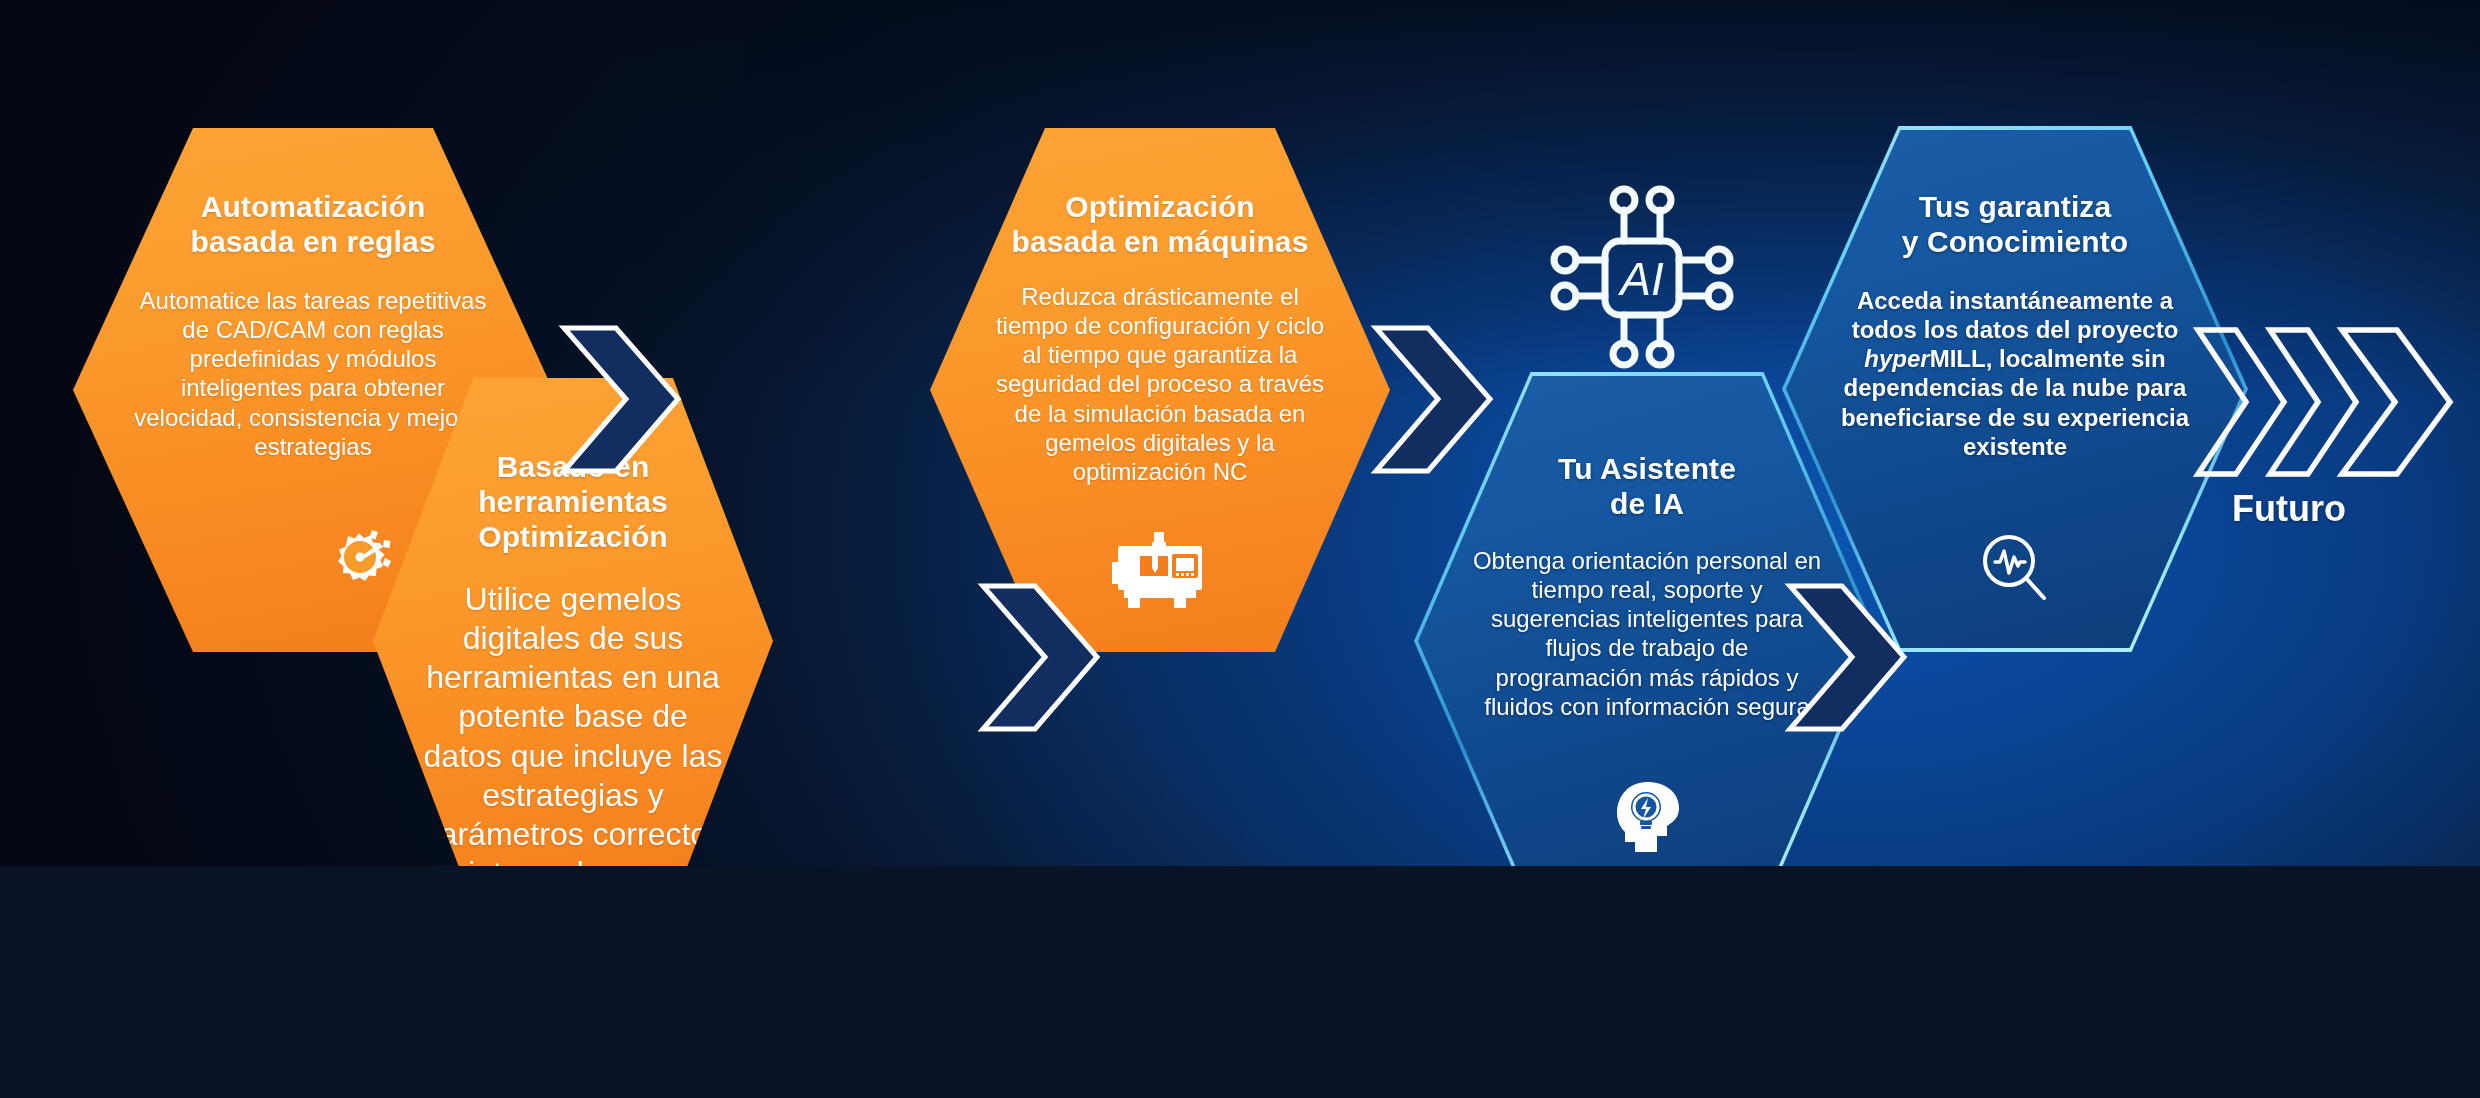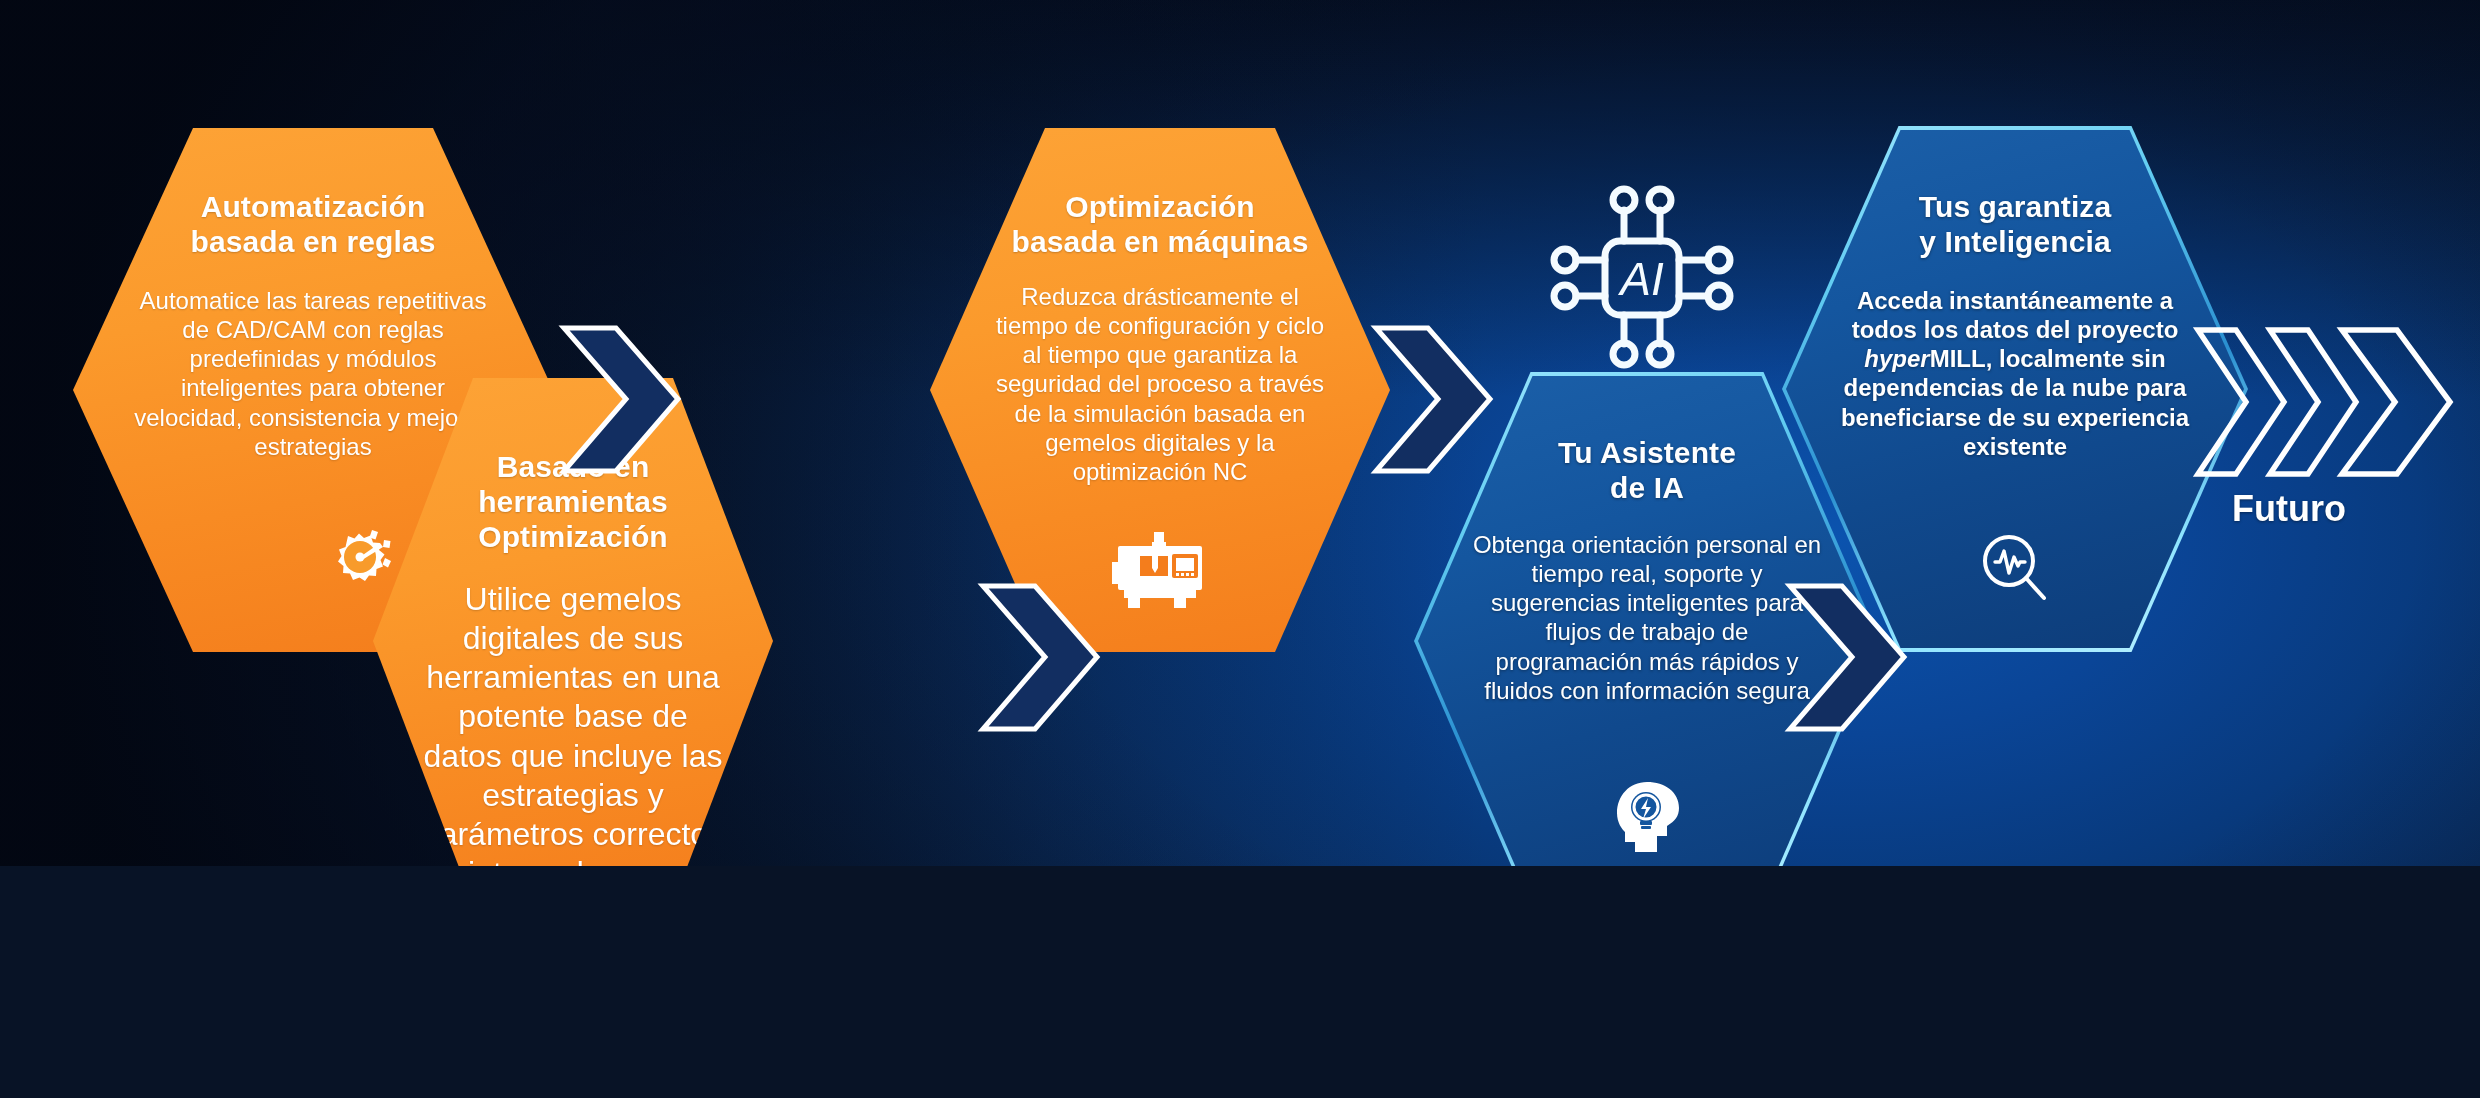--- a/index.html
+++ b/index.html
@@ -229,21 +229,21 @@
             <rect x="74" y="41" width="3" height="3"></rect>
             <rect x="79" y="41" width="3" height="3"></rect>
           </g>
         </g>
       </svg>
     </div>
   </div>
 
   <div class="hex-glow" style="left:1414px; top:372px; width:466px; height:538px;"></div>
   <div class="hex blue" style="left:1418px; top:376px; width:458px; height:530px; padding:40px 52px 26px 52px;">
-    <div class="hex-title" style="font-size:30px; margin-top:20px;">
+    <div class="hex-title" style="font-size:30px; margin-top:36px;">
       <div>Tu Asistente</div>
       <div>de IA</div>
     </div>
     <div class="hex-body" style="font-size:24px; margin-top:24px; max-width:376px;">Obtenga orientación personal en tiempo real, soporte y sugerencias inteligentes para flujos de trabajo de programación más rápidos y fluidos con información segura</div>
     <div class="hex-icon" style="margin-bottom:22px;">
       <svg width="68" height="74" viewBox="0 0 68 74">
         <g fill="#ffffff">
           <path d="M34 2 C16 2 4 16 4 33 C4 43 9 49 12 52 L12 62 L22 62 L22 72 L44 72 L44 56 L54 56 L54 46 C62 41 66 36 66 28 C66 12 52 2 34 2 Z"></path>
         </g>
         <g fill="#14569f">
@@ -256,21 +256,21 @@
           <path d="M35 18 l-7 11 h5 l-3 10 8 -12 h-5 Z"></path>
         </g>
       </svg>
     </div>
   </div>
 
   <div class="hex-glow" style="left:1782px; top:126px; width:466px; height:526px;"></div>
   <div class="hex blue" style="left:1786px; top:130px; width:458px; height:518px; padding:38px 52px 24px 52px;">
     <div class="hex-title" style="font-size:30px; margin-top:22px;">
       <div>Tus garantiza</div>
-      <div>y Inteligencia</div>
+      <div>y Conocimiento</div>
     </div>
     <div class="hex-body" style="font-size:24px; margin-top:26px; max-width:376px;font-weight:bold;">
       <span>Acceda instantáneamente a todos los datos del proyecto </span><span style="font-style:italic;">hyper</span><span>MILL, localmente sin dependencias de la nube para beneficiarse de su experiencia existente</span>
     </div>
     <div class="hex-icon" style="margin-bottom:16px;">
       <svg width="70" height="72" viewBox="0 0 70 72">
         <g fill="none" stroke="#ffffff" stroke-width="4" stroke-linecap="round" stroke-linejoin="round">
           <circle cx="29" cy="29" r="24"></circle>
           <path d="M46 46 L64 66"></path>
           <path d="M15 30 l5 0 l4 -11 l5 22 l5 -16 l4 9 l2 -4 l5 0" stroke-width="3.4"></path>

